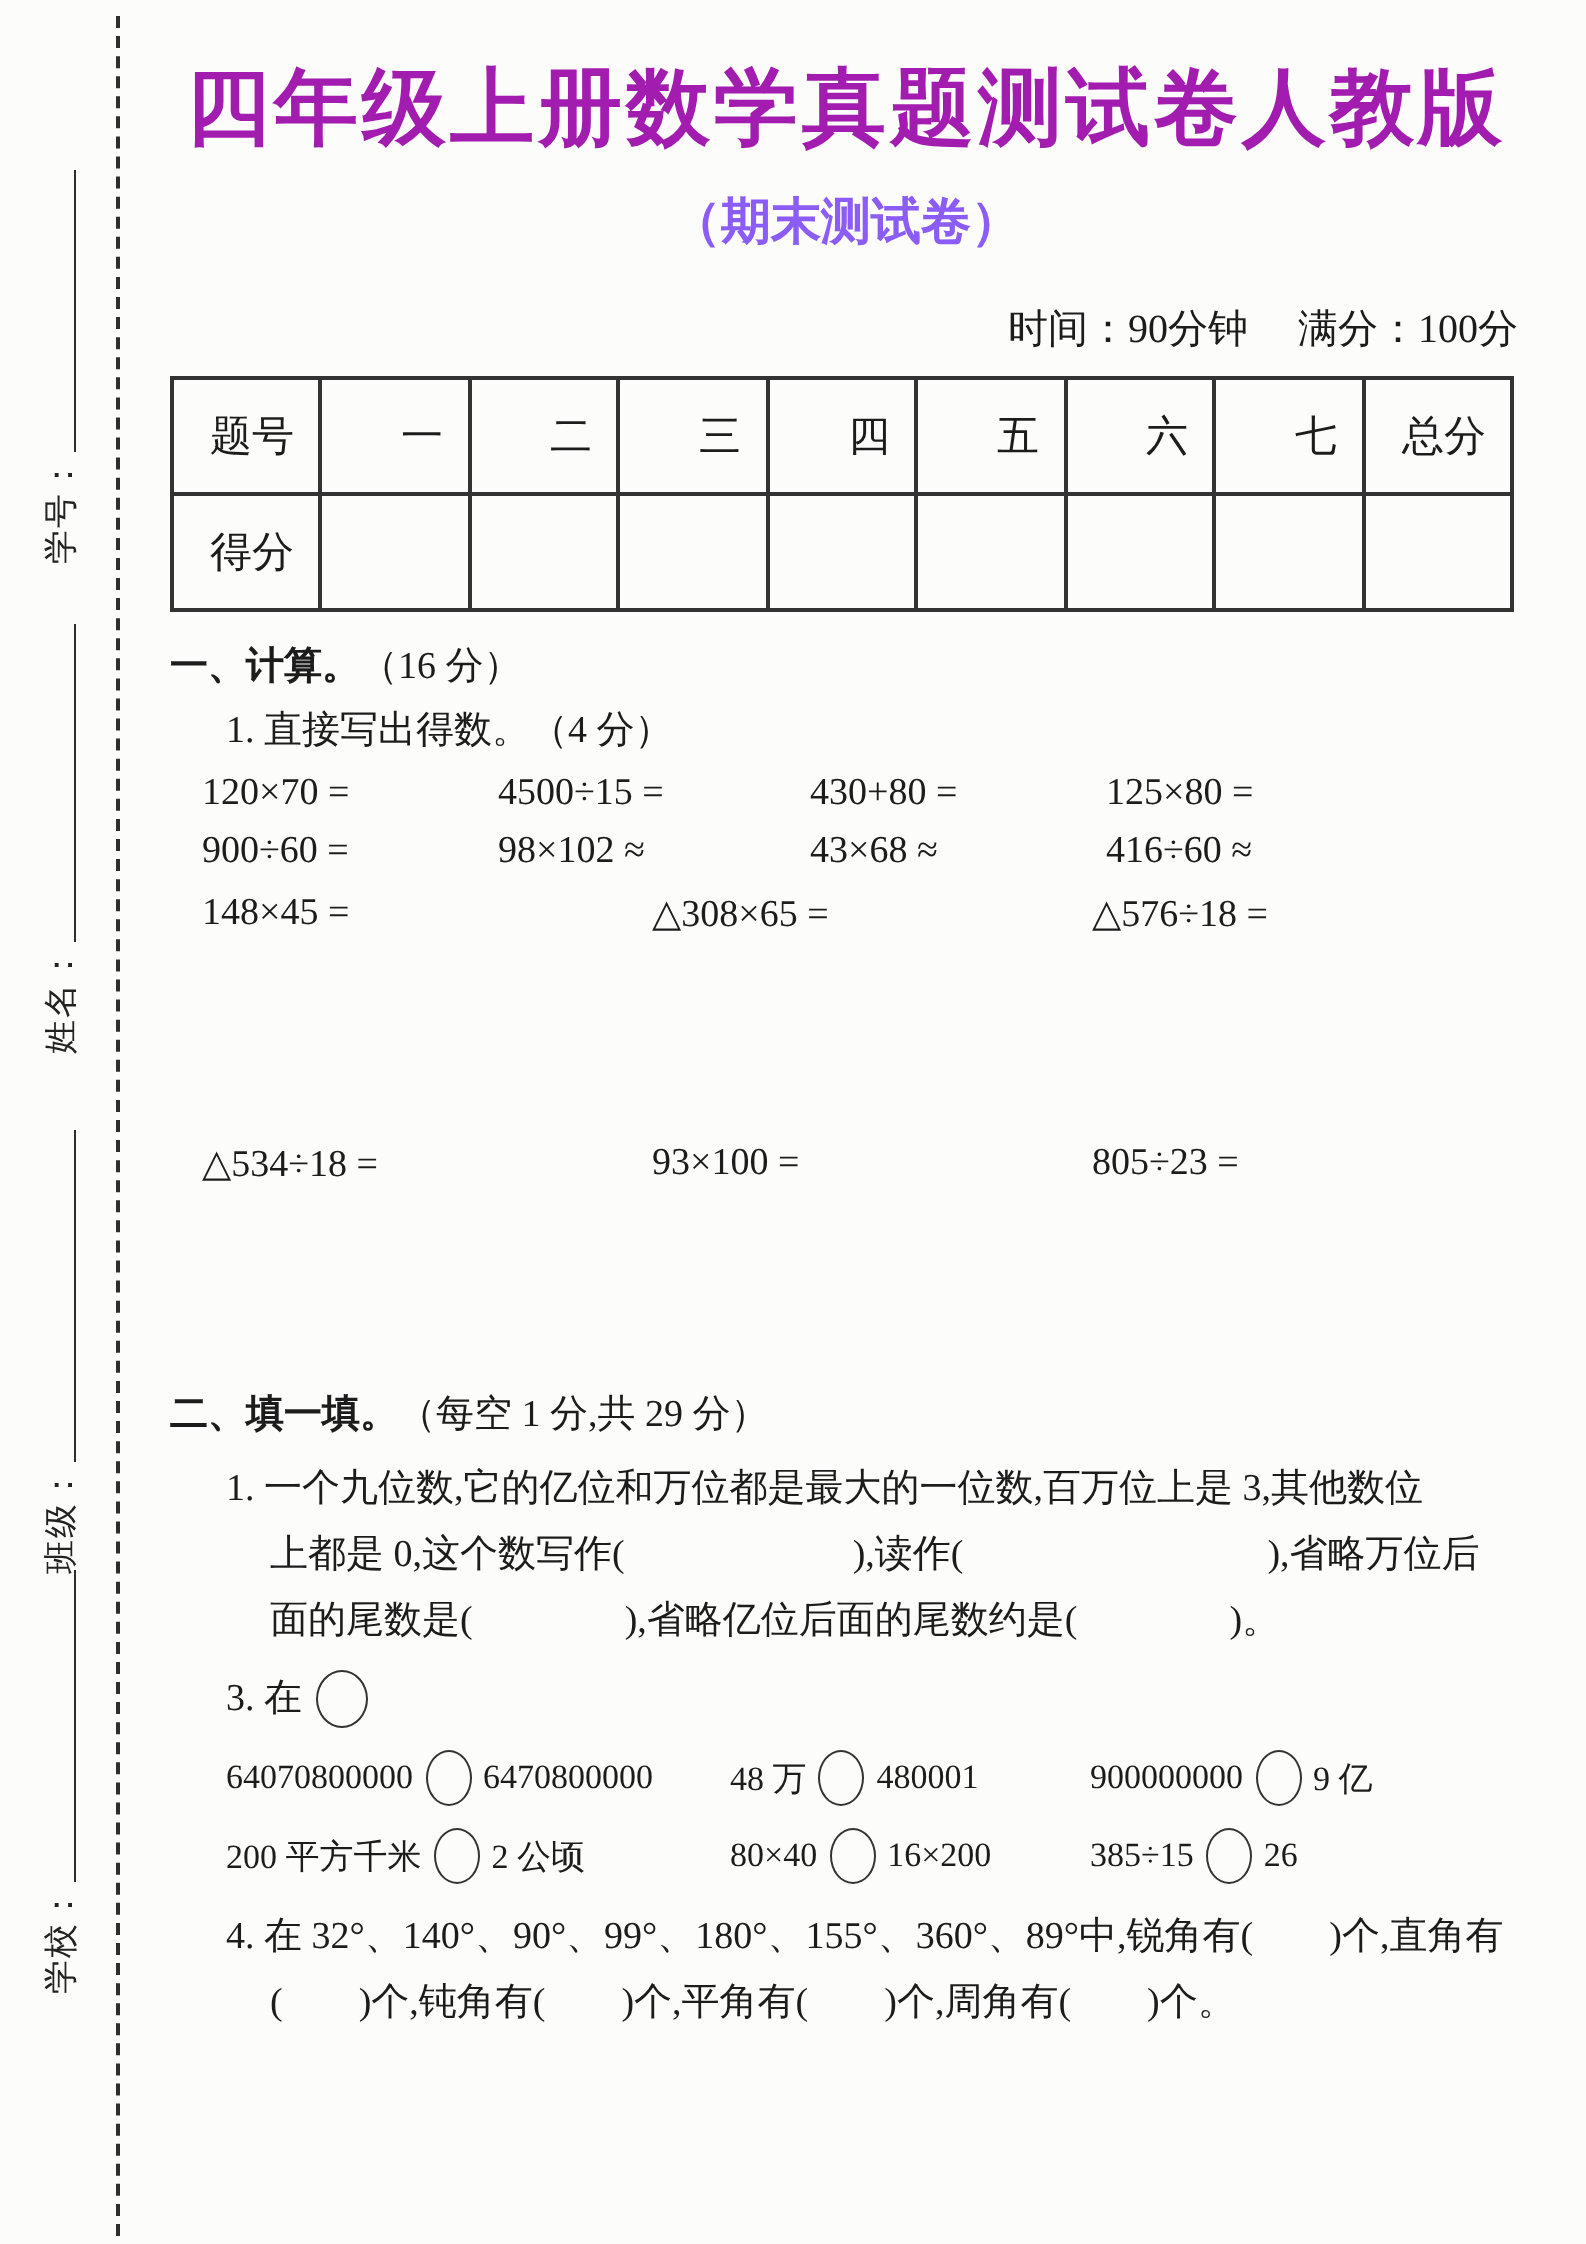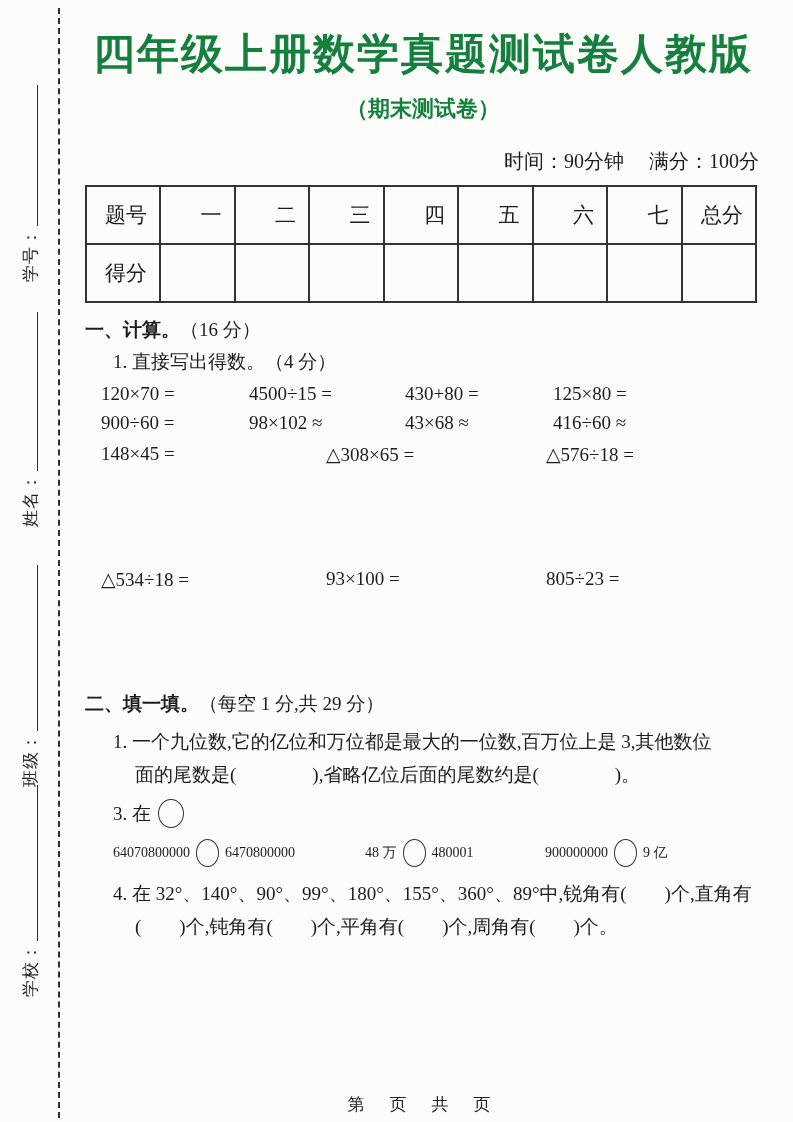--- a/index.html
+++ b/index.html
@@ -25,27 +25,27 @@
   .side-line{flex:1;border-bottom:1.5px solid #2e2e2e;margin-bottom:4px;margin-left:2px;}
   .u1{top:282px;width:197px}
   .u2{top:527px;width:215px}
   .u3{top:787px;width:222px}
   .u4{top:997px;width:212px}
   
   .content{position:absolute;left:85px;top:0;width:676px;}
   .title{
     margin-top:30px;text-align:center;
     font-family:"Liberation Sans","DejaVu Sans",sans-serif;
-    font-weight:bold;font-size:42px;line-height:1.15;letter-spacing:2px;color:#15803d;
+    font-weight:bold;font-size:42px;line-height:1.15;letter-spacing:2px;color:#a21caf;
     white-space:nowrap;
   }
   .subtitle{
     margin-top:16px;text-align:center;
     font-family:"Liberation Sans","DejaVu Sans",sans-serif;
-    font-weight:bold;font-size:22px;color:#15803d;
+    font-weight:bold;font-size:25px;color:#8b5cf6;
   }
   .info-line{margin-top:24px;text-align:right;font-size:20px;padding-right:2px;}
   
   table.score{border-collapse:collapse;table-layout:fixed;width:672px;margin-top:10px;}
   table.score td{
     border:2px solid #333;height:32px;text-align:right;
     font-size:21px;padding:12px;
   }
   
   .sec-heading{margin-top:14px;font-size:19px;white-space:nowrap;}
@@ -66,21 +66,21 @@
   .ql-first{margin-left:28px}
   .ql-cont{margin-left:50px}
   .q1-block{margin-top:8px}
   .q2-line{margin-top:10px}
   .q3-label{margin-top:6px;display:flex;align-items:center;}
   .circle{
     display:inline-block;width:24px;height:27px;
     border:1.8px solid #333;border-radius:50%;
     margin:0 7px;vertical-align:-7px;flex:none;
   }
-  .cmp-row{display:flex;align-items:center;margin-left:28px;font-size:14px;white-space:nowrap;}
+  .cmp-row{display:flex;align-items:center;margin-left:28px;font-size:17px;white-space:nowrap;}
   .cmp-row.ra{margin-top:9px}
   .cmp-row.rb{margin-top:11px}
   .cmp{display:flex;align-items:center;}
   .cmp-row .cmp:nth-child(1){width:252px}
   .cmp-row .cmp:nth-child(2){width:180px}
   .cmp .circle{width:21px;height:26px;margin:0 6px;}
   .q4-block{margin-top:10px}
   .footer{
     position:absolute;left:85px;bottom:6px;width:672px;
     text-align:center;font-size:17px;letter-spacing:4px;color:#222;
@@ -176,20 +176,21 @@
       <span class="eq">93×100 =</span>
       <span class="eq">805÷23 =</span>
     </div>
 
     <div class="sec-heading s2-gap">
       <span class="h-bold">二、填一填。</span><span>（每空 1 分,共 29 分）</span>
     </div>
 
     <div class="q1-block">
       <div class="q-line ql-first">1. 一个九位数,它的亿位和万位都是最大的一位数,百万位上是 3,其他数位</div>
+      <div class="q-line ql-cont">上都是 0,这个数写作(　　　　　　),读作(　　　　　　　　),省略万位后</div>
       <div class="q-line ql-cont">面的尾数是(　　　　),省略亿位后面的尾数约是(　　　　)。</div>
     </div>
 
 
     <div class="q-line ql-first q3-label">
       <span>3. 在</span>
       <span class="circle"></span>
     </div>
 
     <div class="cmp-row ra">
@@ -202,23 +203,39 @@
         <span>48 万</span>
         <span class="circle"></span>
         <span>480001</span>
       </span>
       <span class="cmp">
         <span>900000000</span>
         <span class="circle"></span>
         <span>9 亿</span>
       </span>
     </div>
+    <div class="cmp-row rb">
+      <span class="cmp">
+        <span>200 平方千米</span>
+        <span class="circle"></span>
+        <span>2 公顷</span>
+      </span>
+      <span class="cmp">
+        <span>80×40</span>
+        <span class="circle"></span>
+        <span>16×200</span>
+      </span>
+      <span class="cmp">
+        <span>385÷15</span>
+        <span class="circle"></span>
+        <span>26</span>
+      </span>
+    </div>
 
     <div class="q4-block">
       <div class="q-line ql-first">4. 在 32°、140°、90°、99°、180°、155°、360°、89°中,锐角有(　　)个,直角有</div>
       <div class="q-line ql-cont">(　　)个,钝角有(　　)个,平角有(　　)个,周角有(　　)个。</div>
     </div>
 
   </div>
 
-  <div class="footer">第　页　共　页</div>
 
 </div>
 
 </body></html>

